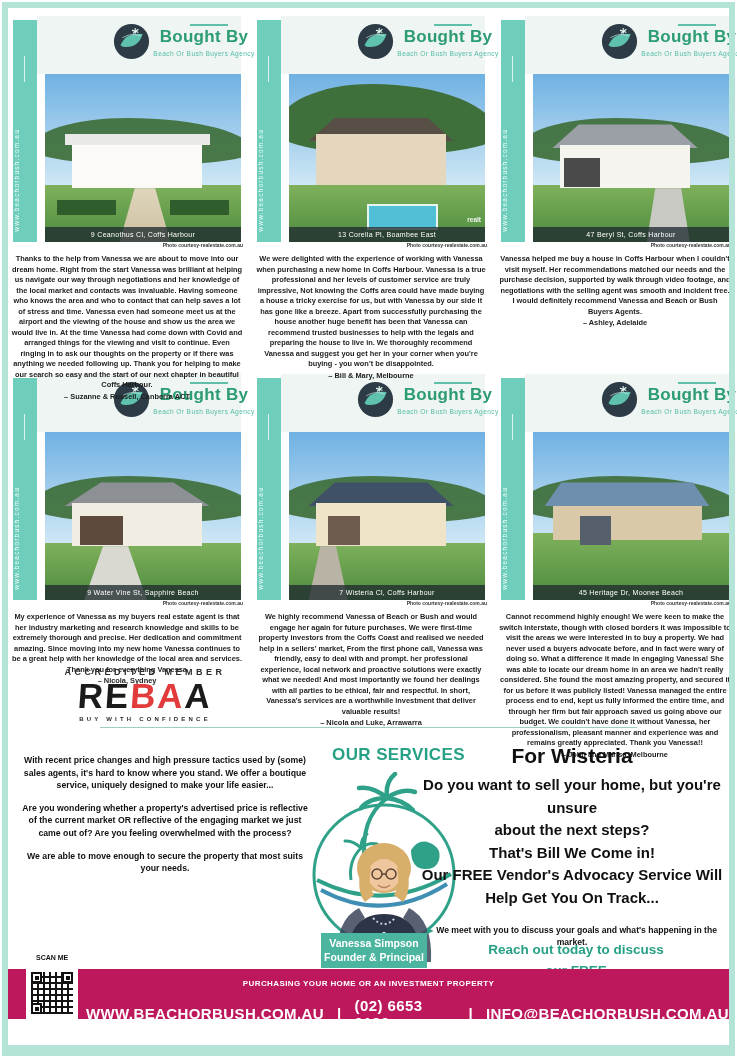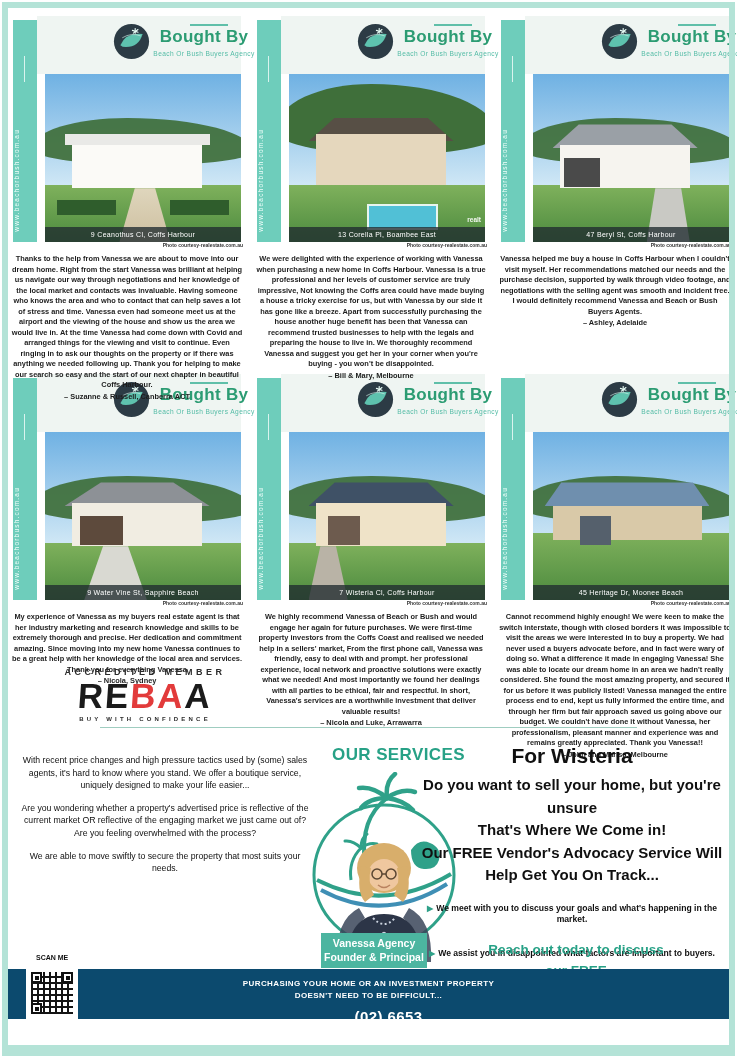--- a/index.html
+++ b/index.html
@@ -75,37 +75,37 @@
   .rebaa-top{font-size:9px;font-weight:bold;letter-spacing:3.5px;color:#2b2b2b;}
   .rebaa-word{font-size:35px;font-weight:bold;line-height:1;margin-top:1px;letter-spacing:2px;
               transform:skewX(-4deg);}
   .rw-black{color:#1b1b1b}.rw-red{color:#e23b3b}
   .rebaa-bottom{font-size:6px;font-weight:bold;letter-spacing:3.2px;color:#2b2b2b;margin-top:3px;}
   .mid-divider{position:absolute;left:100px;top:727px;width:537px;height:1px;background:#9fcdc0;}
 
   
   .sec-title{font-size:21px;font-weight:bold;color:#101010;margin:0 0 6px;}
   .buyers{position:absolute;left:14px;top:744px;width:302px;text-align:center;}
-  .buyers p{font-size:8.7px;font-weight:normal;line-height:1.45;margin:10px 4px;color:#101010;}
+  .buyers p{font-size:8.7px;font-weight:bold;line-height:1.45;margin:10px 4px;color:#101010;}
   .services-title{position:absolute;left:293px;top:745px;width:172px;text-align:right;
                   font-size:17px;font-weight:bold;color:#27a186;letter-spacing:.4px;}
   .services-logo{position:absolute;left:299px;top:772px;width:170px;height:190px;}
   .nameplate{position:absolute;left:321px;top:933px;width:106px;background:#4cb5a0;color:#fff;
              text-align:center;font-weight:bold;font-size:10.5px;line-height:1.3;padding:4px 0;z-index:5;}
   .sellers{position:absolute;left:419px;top:744px;width:306px;text-align:center;}
   .sellers .intro{font-size:15px;font-weight:bold;line-height:1.5;color:#101010;}
   .bullets{margin-top:16px;}
   .bullet{font-size:8.6px;font-weight:bold;color:#101010;margin:0 0 22px;line-height:1.35;}
   .arrow{color:#2fa189;font-size:8px;margin-right:3px;}
   .cta{position:absolute;left:430px;top:940px;width:292px;text-align:center;color:#27a186;
        font-weight:bold;font-size:13.5px;line-height:1.55;}
 
   
   .scanme{position:absolute;left:36px;top:954px;font-size:7px;font-weight:bold;color:#111;}
-  .band{position:absolute;left:8px;right:8px;top:969px;height:50px;background:#0c4a6e;z-index:10;color:#fff;}
+  .band{position:absolute;left:8px;right:8px;top:969px;height:50px;background:#be185d;z-index:10;color:#fff;}
   .band-tag{margin-top:9px;text-align:center;font-size:8px;font-weight:bold;letter-spacing:.4px;line-height:1.45;}
   .band-contact{display:flex;justify-content:center;align-items:center;gap:13px;
                 margin-top:7px;padding-left:78px;font-size:15px;font-weight:bold;letter-spacing:.4px;}
   .qrbox{position:absolute;left:26px;top:966px;width:52px;height:54px;background:#fff;z-index:20;
          display:flex;align-items:center;justify-content:center;}
   .qr{position:relative;width:42px;height:42px;background-color:#fff;
       background-image:repeating-linear-gradient(90deg,#141414 0 2px,transparent 2px 6px),
                        repeating-linear-gradient(0deg,#141414 0 2px,transparent 2px 6px);}
   .qr .f{position:absolute;width:11px;height:11px;border:2.5px solid #111;background:#fff;box-sizing:border-box;}
   .qr .f::after{content:"";position:absolute;inset:1.5px;background:#111;}
@@ -361,21 +361,21 @@
   <div class="rebaa">
     <div class="rebaa-top">ACCREDITED MEMBER</div>
     <div class="rebaa-word"><span class="rw-black">RE</span><span class="rw-red">BA</span><span class="rw-black">A</span></div>
     <div class="rebaa-bottom">BUY WITH CONFIDENCE</div>
   </div>
   <div class="mid-divider"></div>
 
   <div class="buyers">
     <p>With recent price changes and high pressure tactics used by (some) sales agents, it's hard to know where you stand. We offer a boutique service, uniquely designed to make your life easier...</p>
     <p>Are you wondering whether a property's advertised price is reflective of the current market OR reflective of the engaging market we just came out of? Are you feeling overwhelmed with the process?</p>
-    <p>We are able to move swiftly to secure the property that most suits your needs.</p>
+    <p>We are able to move enough to secure the property that most suits your needs.</p>
   </div>
 
   <div class="services-title">OUR SERVICES</div>
   <div class="services-logo">
     <svg viewBox="0 0 170 190" width="170" height="190">
       <circle cx="85" cy="103" r="70" fill="none" stroke="#2fa189" stroke-width="3"></circle>
       <path d="M18,108 Q85,142 152,102" stroke="#2fa189" stroke-width="4" fill="none"></path>
       <path d="M22,118 Q85,152 148,112" stroke="#3f8fb5" stroke-width="4" fill="none"></path>
       <path d="M112,78 q8,-12 19,-7 q12,5 9,17 q-3,10 -15,9 q-13,-1 -13,-19z" fill="#2fa189"></path>
       <path d="M66,92 C62,60 70,40 88,26" stroke="#2fa189" stroke-width="4" fill="none"></path>
@@ -403,49 +403,49 @@
       </g>
       <path d="M79,113 q6,5 12,0" stroke="#b9825f" stroke-width="1.5" fill="none"></path>
       <path d="M38,190 q-2,-42 22,-54 l6,10 q-18,14 -16,44 z" fill="#3a4559" opacity="0.85"></path>
       <path d="M132,190 q2,-42 -22,-54 l-6,10 q18,14 16,44 z" fill="#3a4559" opacity="0.85"></path>
       <path d="M48,190 q0,-48 37,-48 q37,0 37,48 z" fill="#2c3547"></path>
       <path d="M74,146 q11,12 22,0" stroke="#cdd5e1" stroke-width="2" fill="none" stroke-dasharray="2 2.5"></path>
       <circle cx="85" cy="162" r="2.2" fill="#cdd5e1"></circle>
     </svg>
   </div>
   <div class="nameplate">
-    <div>Vanessa Agency</div>
+    <div>Vanessa Simpson</div>
     <div>Founder &amp; Principal</div>
   </div>
 
   <div class="sellers">
     <h2 class="sec-title">For Wisteria</h2>
     <div class="intro">
       <div>Do you want to sell your home, but you're unsure</div>
-      <div>That's Where We Come in!</div>
+      <div>about the next steps?</div>
+      <div>That's Bill We Come in!</div>
       <div>Our FREE Vendor's Advocacy Service Will</div>
       <div>Help Get You On Track...</div>
     </div>
     <div class="bullets">
       <div class="bullet"><span class="arrow">▶</span><span>We meet with you to discuss your goals and what's happening in the market.</span></div>
       <div class="bullet"><span class="arrow">▶</span><span>We assist you in disappointed what factors are important to buyers.</span></div>
       <div class="bullet"><span class="arrow">▶</span><span>We guide you in choosing the best sales agent for your property.</span></div>
     </div>
   </div>
   <div class="cta">
     <div>Reach out today to discuss</div>
     <div>our FREE</div>
     <div>Vendor Advocacy Service</div>
   </div>
 
   <div class="scanme">SCAN ME</div>
   <div class="band">
     <div class="band-tag">
       <div>PURCHASING YOUR HOME OR AN INVESTMENT PROPERTY</div>
-      <div>DOESN'T NEED TO BE DIFFICULT...</div>
     </div>
     <div class="band-contact">
       <span>WWW.BEACHORBUSH.COM.AU</span>
       <span>|</span>
       <span>(02) 6653 9186</span>
       <span>|</span>
       <span>INFO@BEACHORBUSH.COM.AU</span>
     </div>
   </div>
   <div class="qrbox">

